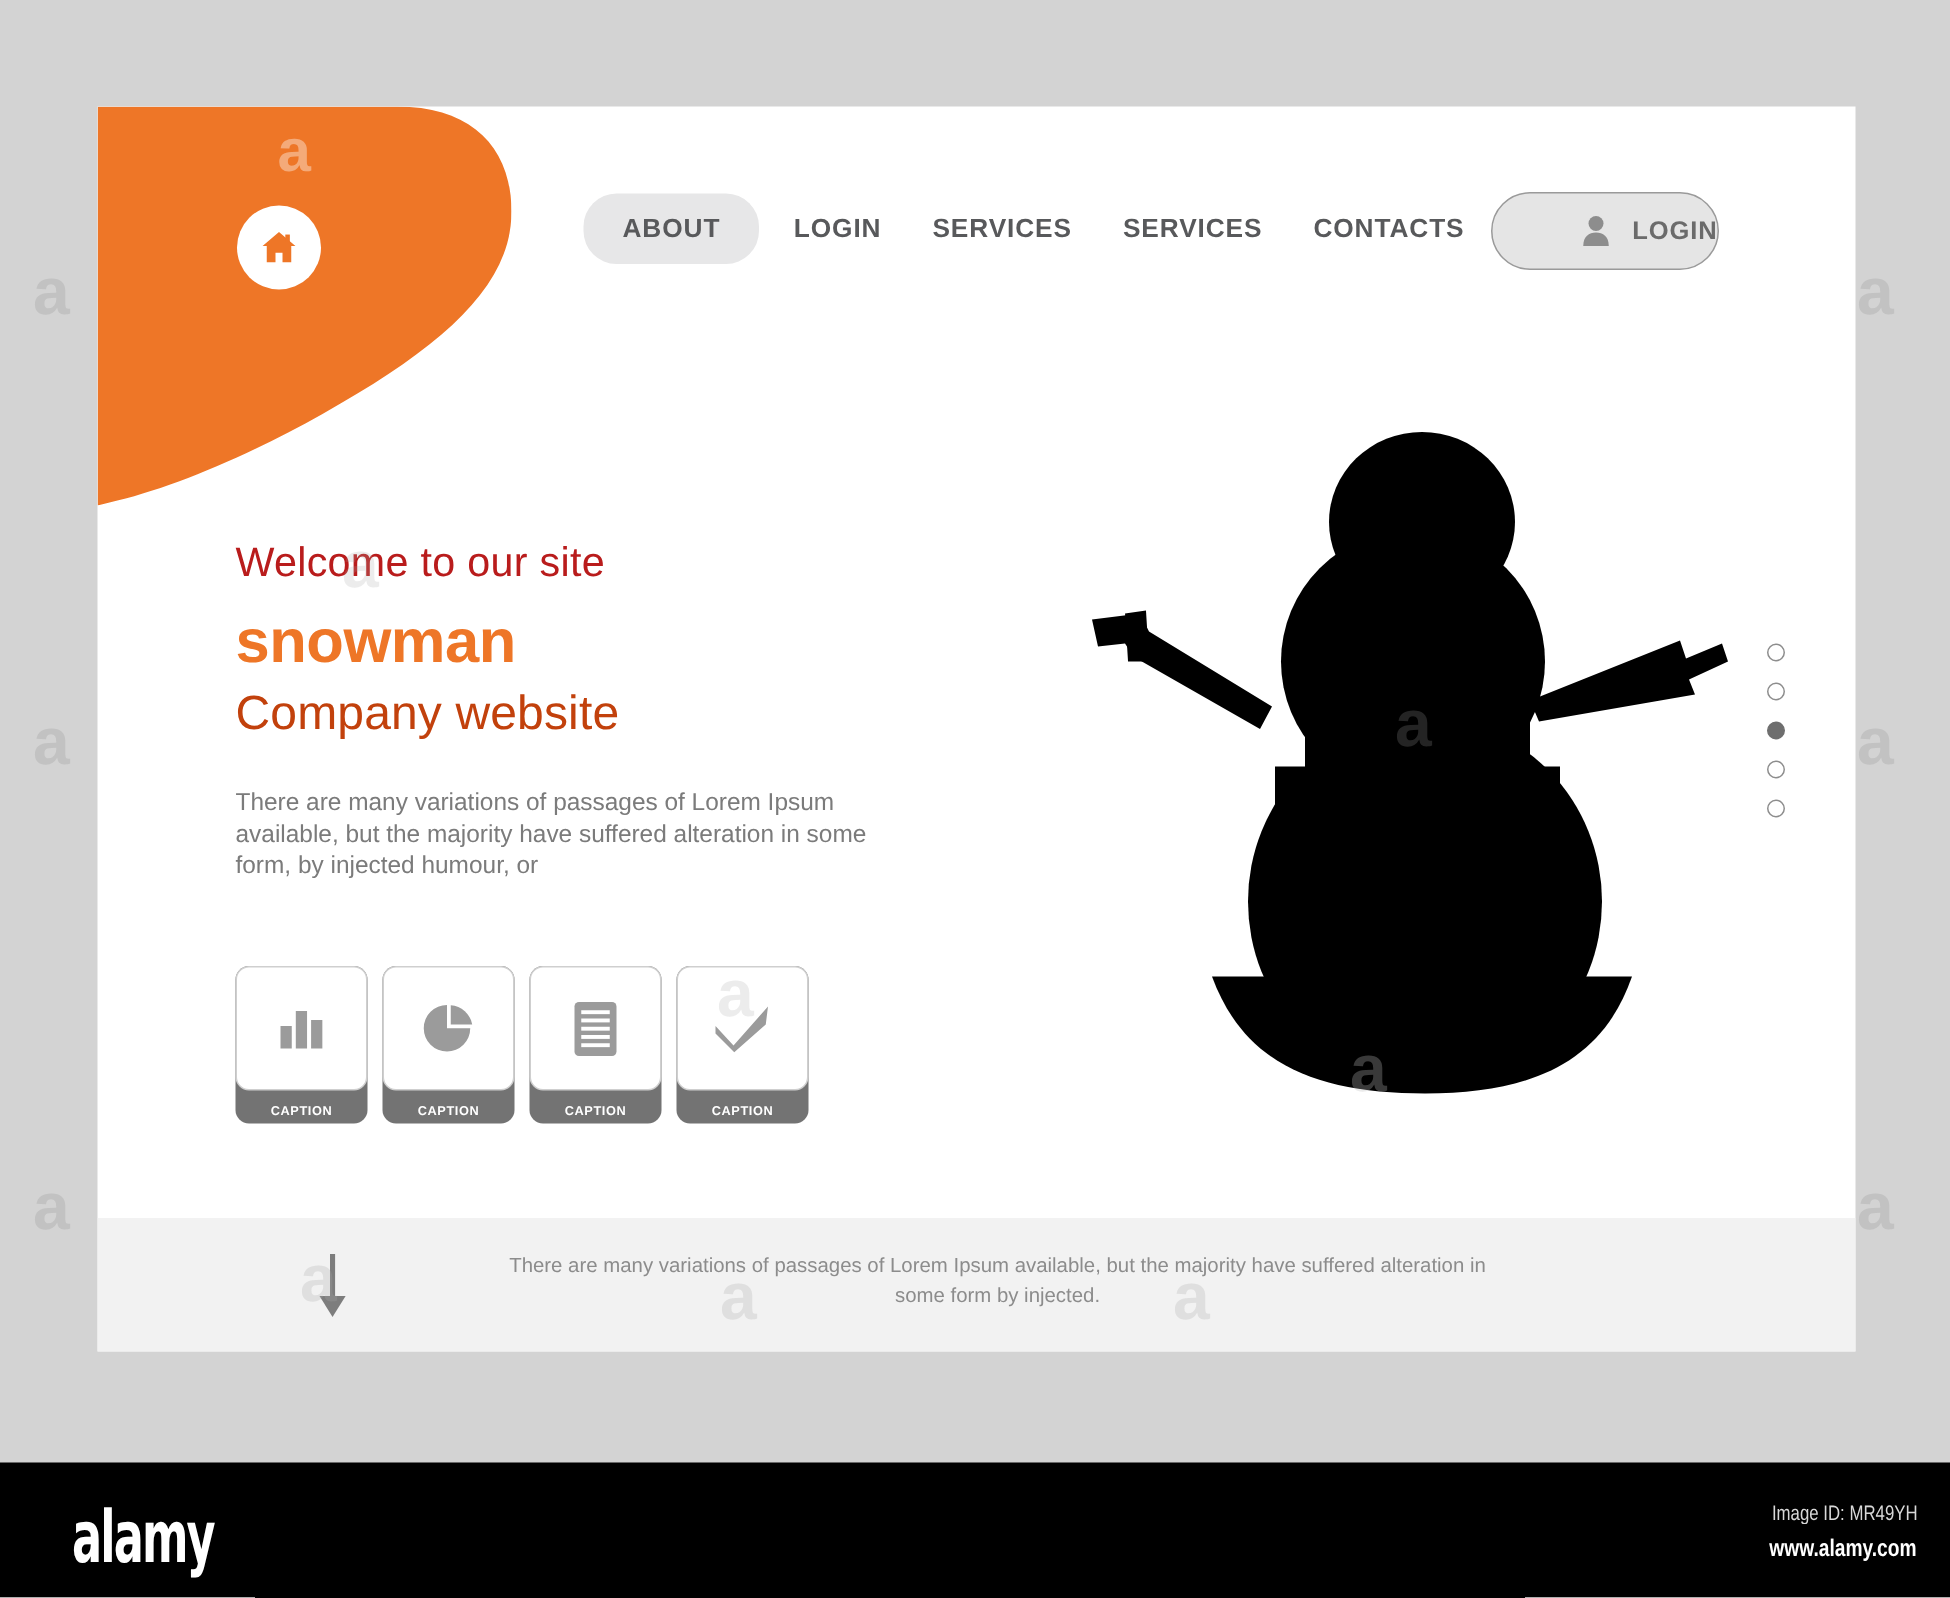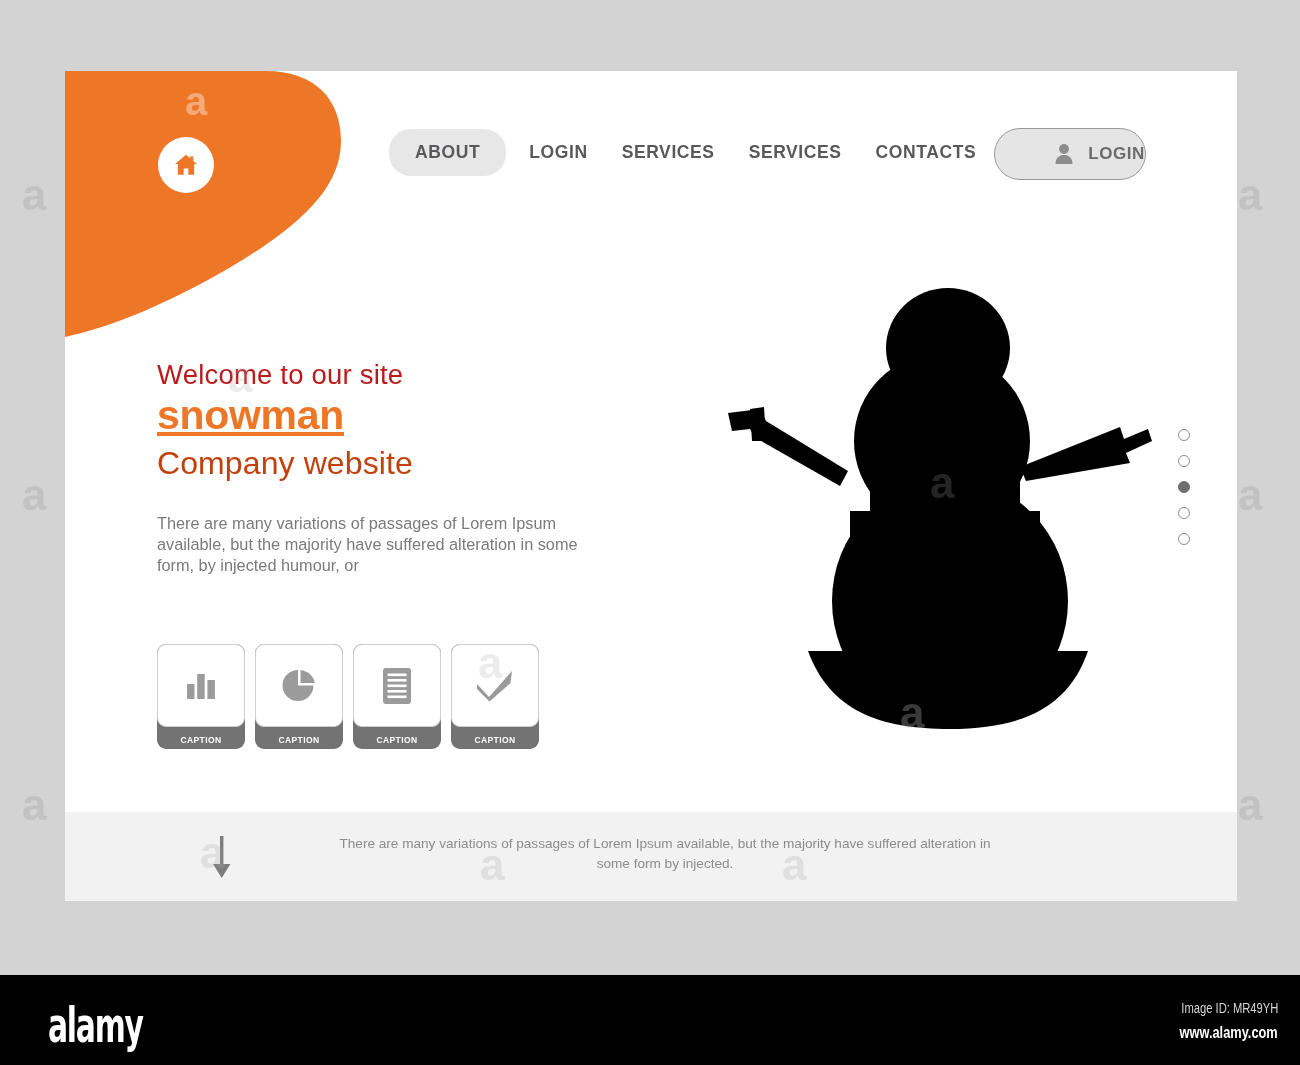--- a/index.html
+++ b/index.html
@@ -119,21 +119,21 @@
     font-weight: 400;
     letter-spacing: 0.2px;
     line-height: 1.1;
   }
   #brand-name {
     font-size: 41px;
     font-weight: bold;
     color: #ee7627;
     letter-spacing: -0.3px;
     line-height: 1.25;
-    text-decoration: underline;
+    margin-top: 12px;
   }
   #brand-tagline {
     font-size: 32px;
     color: #c2410c;
     font-weight: 400;
     letter-spacing: 0.1px;
     line-height: 1.2;
     margin-top: 2px;
   }
   #hero-paragraph {

